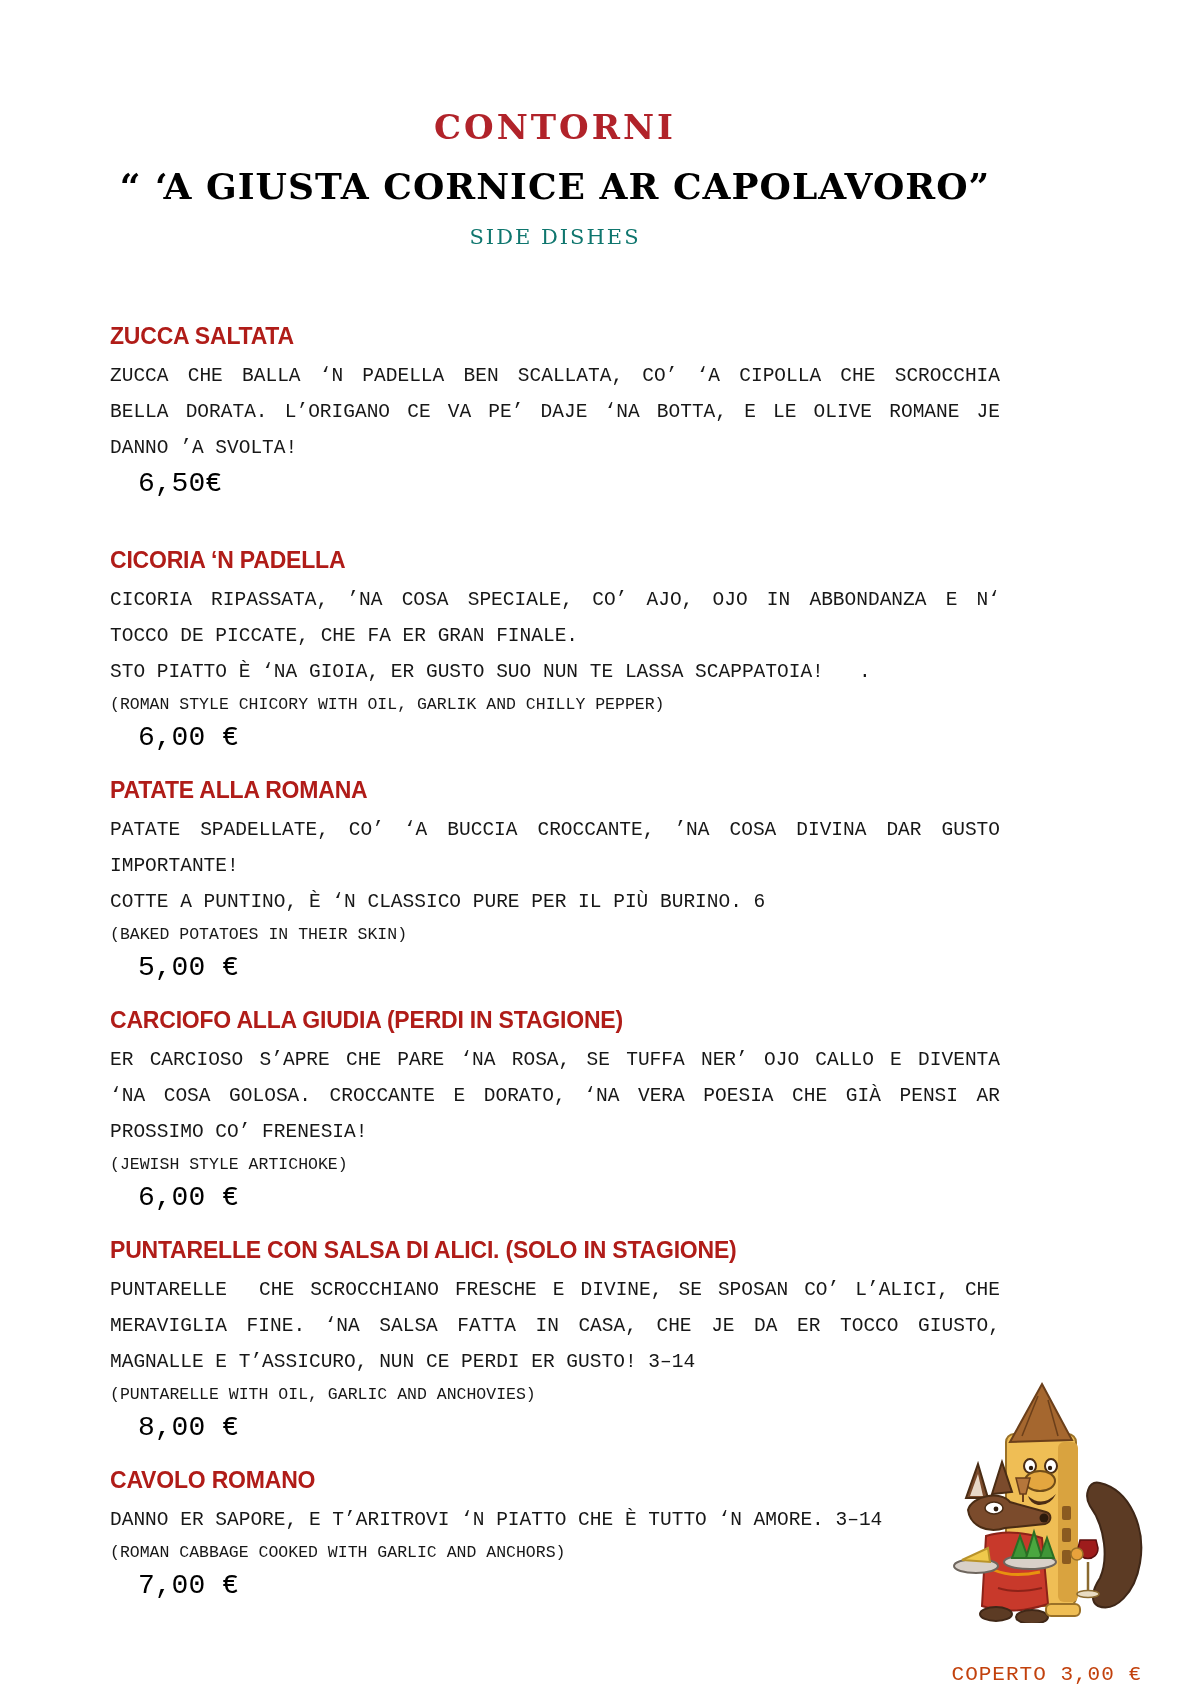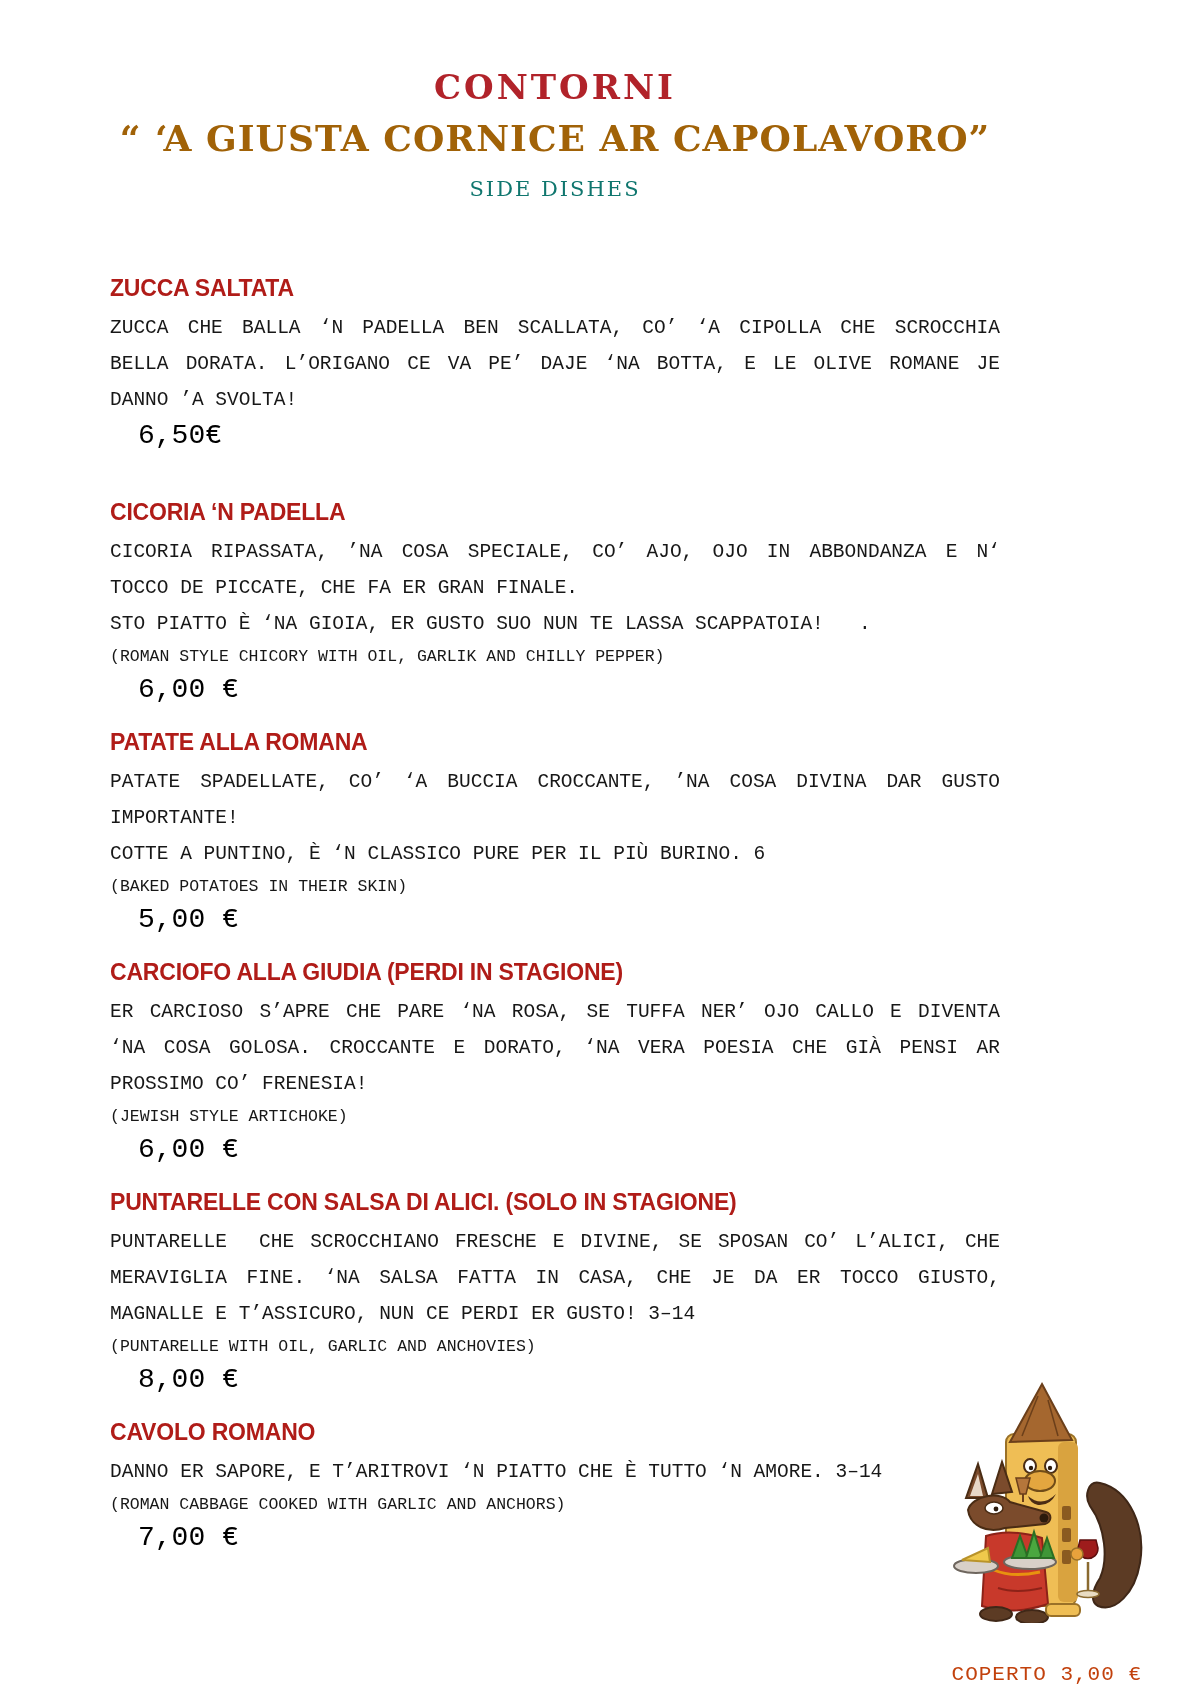--- a/index.html
+++ b/index.html
@@ -1,28 +1,28 @@
 <!DOCTYPE html>
 <html><head>
 <meta charset="utf-8">
 <style>
   html,body{margin:0;padding:0;}
   body{
     width:1200px;height:1697px;background:#ffffff;position:relative;overflow:hidden;
     font-family:"Liberation Mono", monospace;color:#171717;
   }
   .content{width:890px;margin-left:110px;}
-  .header{padding-top:64px;text-align:center;}
+  .header{padding-top:104px;text-align:center;}
   .title{
     font-family:"DejaVu Serif", serif;font-weight:bold;color:#b1232a;
     font-size:34px;line-height:46px;letter-spacing:3px;margin:0;
   }
   .subtitle{
-    font-family:"DejaVu Serif", serif;font-weight:bold;color:#a16207;
-    font-size:36px;line-height:56px;letter-spacing:1px;margin:0;
+    font-family:"DejaVu Serif", serif;font-weight:bold;color:#000000;
+    font-size:36px;line-height:56px;letter-spacing:1px;margin:8px;
   }
   .side-dishes{
     font-family:"DejaVu Serif", serif;color:#0f766e;font-size:21px;line-height:30px;
     letter-spacing:2px;margin-top:8px;margin-bottom:70px;
   }
   .menu-item{margin-bottom:22px;}
   .menu-item.mb-lg{margin-bottom:46px;}
   .item-name{
     font-family:"Liberation Sans", sans-serif;font-weight:bold;color:#b01c18;
     font-size:23px;line-height:28px;letter-spacing:-0.2px;margin:0 0 8px 0;

